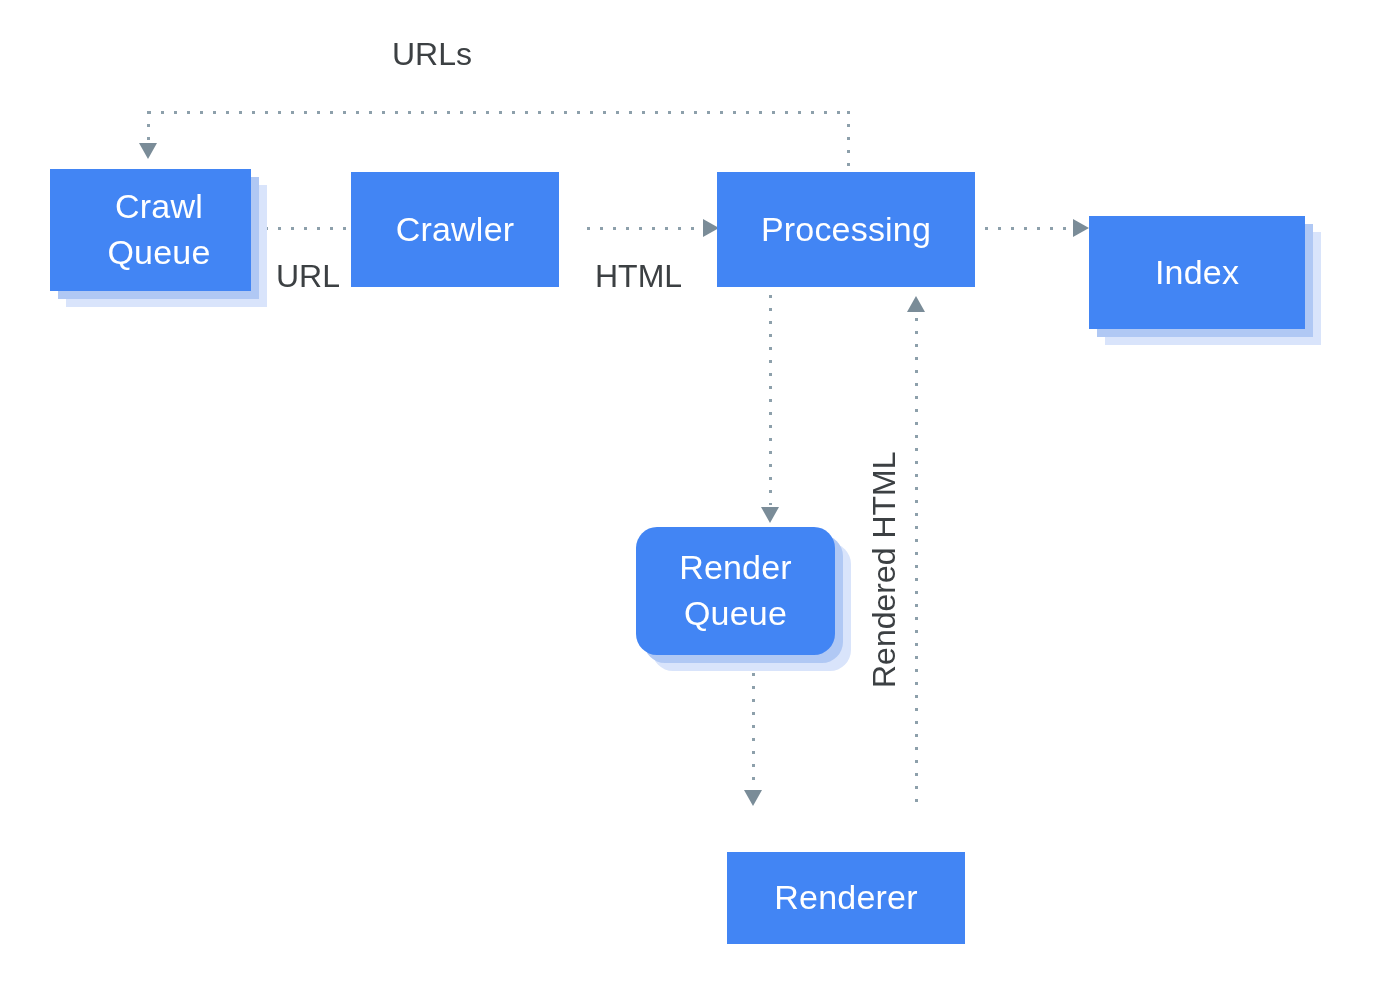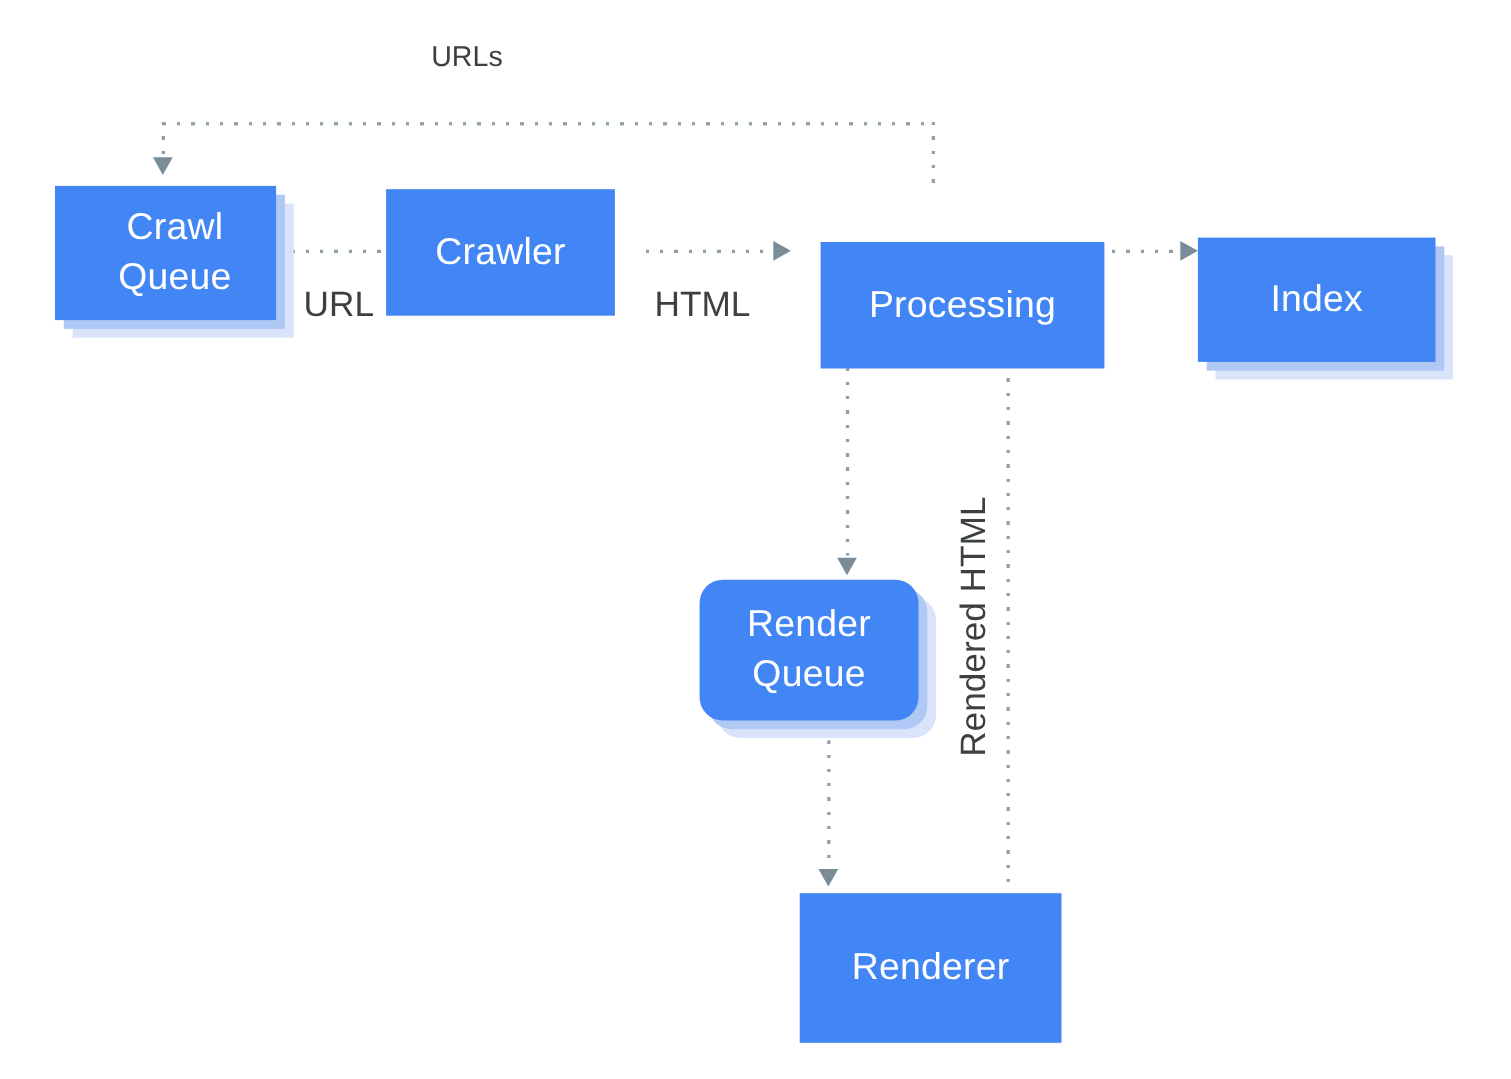--- a/index.html
+++ b/index.html
@@ -57,34 +57,34 @@
     border-right: 9px solid transparent;
     border-bottom: 16px solid var(--arrow, #7a8c98);
   }
   .edge-label {
     position: absolute;
     color: var(--label, #3c4043);
     font-size: 32px;
     font-weight: 400;
     white-space: nowrap;
   }
-  .edge-label.big { font-size: 26px; }
+  .edge-label.big { font-size: 32px; }
   .edge-label.vertical {
     writing-mode: vertical-rl;
     transform: rotate(180deg);
     text-align: center;
   }
 
   
   #node-crawl-queue  { left: 50px;   top: 169px; width: 184px; height: 122px; padding-left: 17px; }
   #node-crawler      { left: 351px;  top: 172px; width: 208px; height: 115px; }
-  #node-processing   { left: 746px;  top: 172px; width: 258px; height: 115px; margin-top: 48px; }
+  #node-processing   { left: 717px;  top: 172px; width: 258px; height: 115px; }
   #node-index        { left: 1089px; top: 172px; width: 216px; height: 113px; margin-top: 44px; }
   #node-render-queue { left: 636px;  top: 527px; width: 199px; height: 128px; border-radius: 21px; }
-  #node-renderer     { left: 727px;  top: 812px; width: 238px; height: 136px; }
+  #node-renderer     { left: 727px;  top: 852px; width: 238px; height: 92px; }
 </style>
 </head>
 <body>
 
 <div id="canvas">
 
   <div class="hline" style="left:148px; top:111px; width:701px;"></div>
   <div class="vline" style="left:847px; top:111px; height:61px;"></div>
   <div class="vline" style="left:147px; top:111px; height:32px;"></div>
   <div class="arrow down" style="left:139px; top:143px;"></div>

